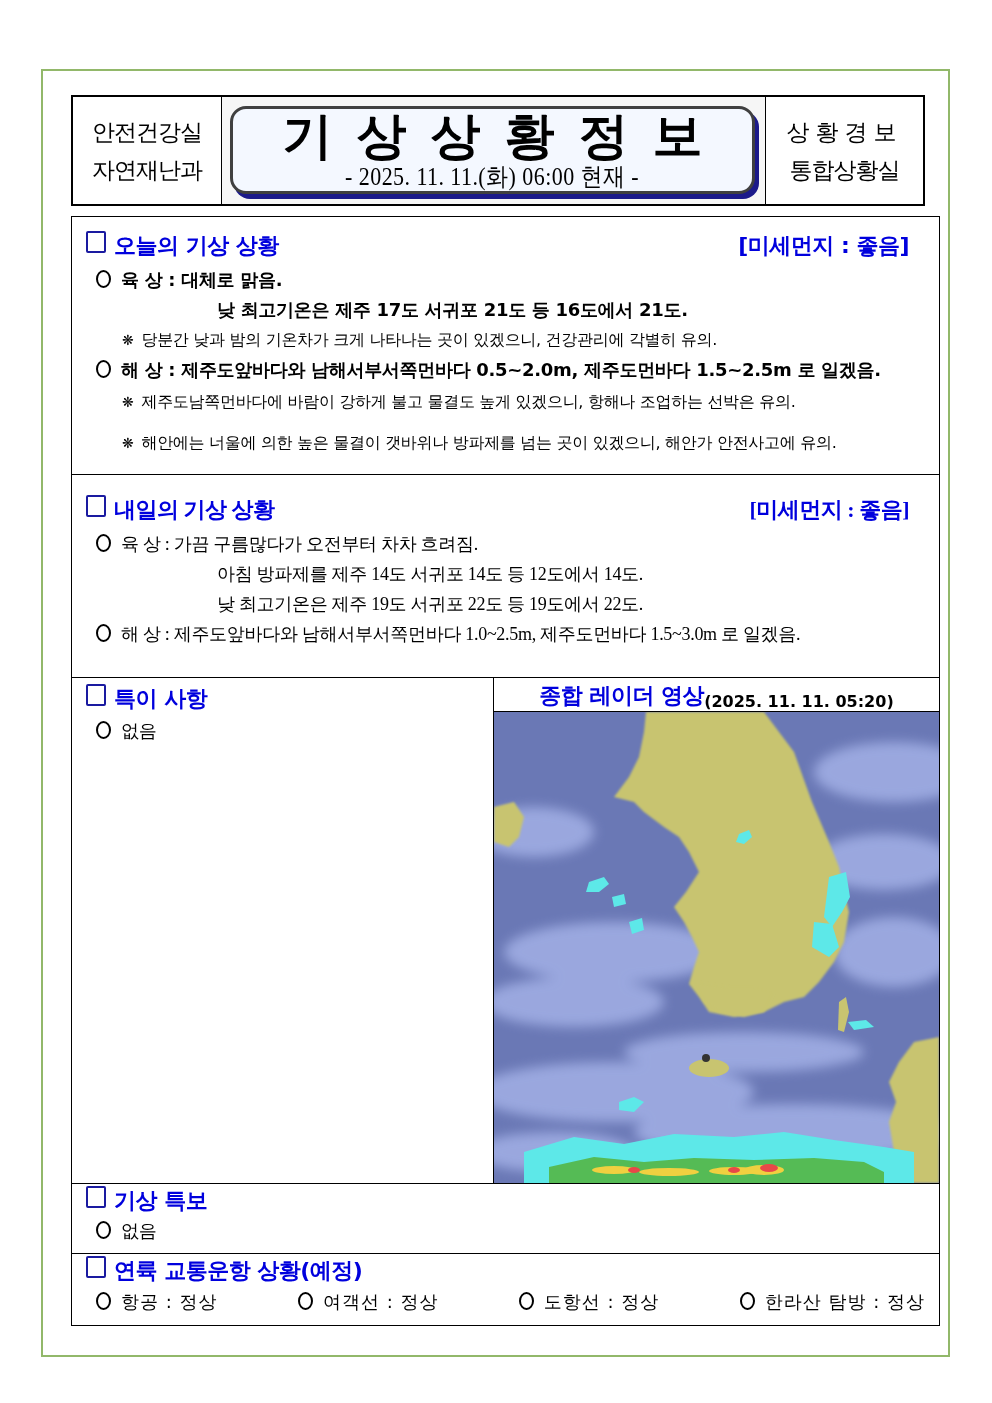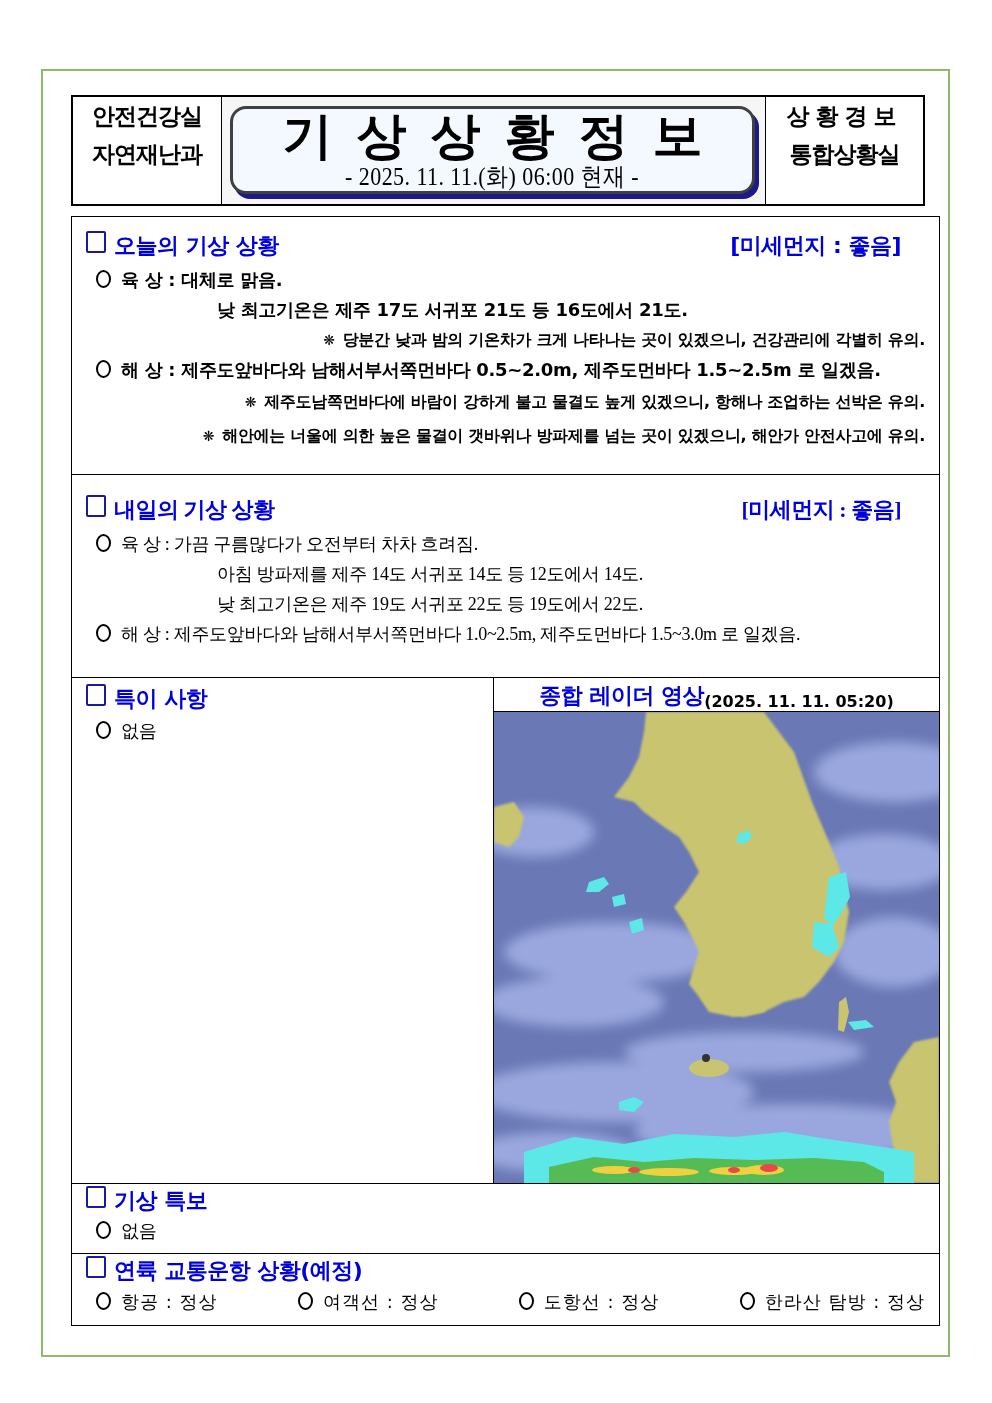--- a/index.html
+++ b/index.html
@@ -10,45 +10,45 @@
     position: absolute; left: 41px; top: 69px; width: 909px; height: 1288px;
     border: 2px solid #92b86a;
   }
 
   
   .header {
     position: absolute; left: 71px; top: 95px; width: 854px; height: 111px;
     border: 2px solid #000; display: flex;
   }
   .header-left, .header-right {
-    width: 149px; display: flex; flex-direction: column; align-items: center;
-    font-weight: bold; font-size: 23px; line-height: 38px; letter-spacing: -1px;
+    width: 149px; display: flex; flex-direction: column; justify-content: center; align-items: center;
+    font-weight: normal; font-size: 23px; line-height: 38px; letter-spacing: -1px;
   }
   .header-left { border-right: 1px solid #000; }
   .header-right { border-left: 1px solid #000; width: 158px; }
   .header-right .l1 { letter-spacing: 6px; }
   .header-center { flex: 1; position: relative; background: #f6f6f6; }
   .title-box {
     position: absolute; left: 8px; top: 9px; right: 10px; bottom: 10px;
     background: #f4f8ff; border: 3px solid #404040; border-radius: 16px;
     box-shadow: 4px 5px 0 0 #1c1a8a;
     display: flex; flex-direction: column; align-items: center; justify-content: center;
   }
   .title-main { font-family: "DejaVu Sans", sans-serif; font-size: 50px; font-weight: bold; letter-spacing: 24px; line-height: 54px; margin-left: 24px; }
   .title-sub { font-family: "Liberation Serif", serif; font-size: 25px; line-height: 28px; letter-spacing: 0.5px; transform: scaleX(0.88); }
 
   
   .main { position: absolute; left: 71px; top: 216px; width: 869px; height: 1110px; border: 1px solid #000; }
   .section { position: absolute; left: 0; width: 867px; border-bottom: 1px solid #000; }
   .sec-head { display: flex; justify-content: space-between; align-items: center; color: #0000dd; font-weight: bold; font-size: 22px; letter-spacing: -0.5px; }
   .sec-title { display: flex; }
   .checkbox { display: inline-block; width: 20px; height: 22px; border: 2px solid #1a1aa0; border-radius: 2px; margin-right: 8px; background: #fff; }
-  .dust { font-size: 22px; margin-right: 24px; }
+  .dust { font-size: 22px; margin-right: 16px; }
   .row { font-size: 18px; font-weight: bold; line-height: 30px; white-space: nowrap; letter-spacing: -0.3px; }
-  .row.normal { font-weight: bold; font-size: 16px; text-align: right; }
+  .row.normal { font-weight: normal; font-size: 16px; }
   .circle { display: inline-block; width: 15px; height: 18px; border: 2px solid #000; border-radius: 50%; vertical-align: -2px; margin-right: 10px; }
   .ast { display: inline-block; margin: 0 8px 0 36px; font-size: 14px; }
   .label { display: inline-block; }
   .indent { padding-left: 131px; }
 
   #sec-today { top: 0; height: 258px; padding: 14px 14px 0 14px; }
   #sec-tomorrow { top: 258px; height: 203px; padding: 20px 14px 0 14px; font-family: Liberation Serif, serif; }
   #sec-special { top: 461px; left: 0; width: 422px; height: 506px; border-right: 1px solid #000; padding: 6px 14px 15px 14px; }
   #sec-radar { top: 461px; left: 422px; width: 445px; height: 506px; border-bottom: 1px solid #000; }
   .radar-caption { height: 34px; display: flex; align-items: flex-end; justify-content: center; border-bottom: 1px solid #000; font-weight: bold; }
@@ -100,21 +100,21 @@
     <div class="row normal">
       <span class="ast">❋</span><span>당분간 낮과 밤의 기온차가 크게 나타나는 곳이 있겠으니, 건강관리에 각별히 유의.</span>
     </div>
     <div class="row">
       <span class="circle" style="margin-left:10px"></span><span class="label">해 상 :</span>
       <span>제주도앞바다와 남해서부서쪽먼바다 0.5~2.0m, 제주도먼바다 1.5~2.5m 로 일겠음.</span>
     </div>
     <div class="row normal" style="line-height:34px">
       <span class="ast">❋</span><span>제주도남쪽먼바다에 바람이 강하게 불고 물결도 높게 있겠으니, 항해나 조업하는 선박은 유의.</span>
     </div>
-    <div class="row normal" style="line-height:34px">
+    <div class="row normal" style="line-height:48px">
       <span class="ast">❋</span><span>해안에는 너울에 의한 높은 물결이 갯바위나 방파제를 넘는 곳이 있겠으니, 해안가 안전사고에 유의.</span>
     </div>
   </div>
 
   <div class="section" id="sec-tomorrow">
     <div class="sec-head">
       <div class="sec-title">
         <span class="checkbox"></span>
         <span>내일의 기상 상황</span>
       </div>

